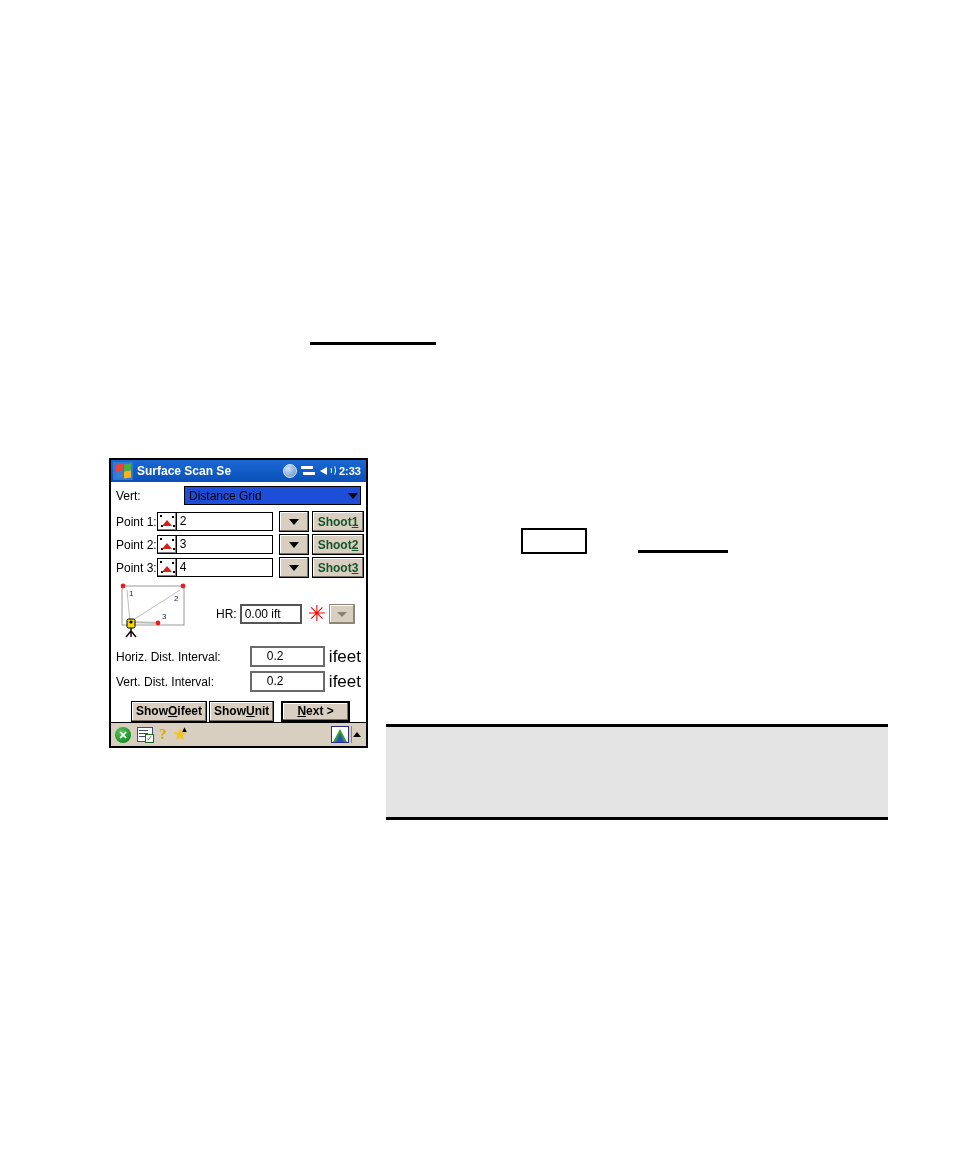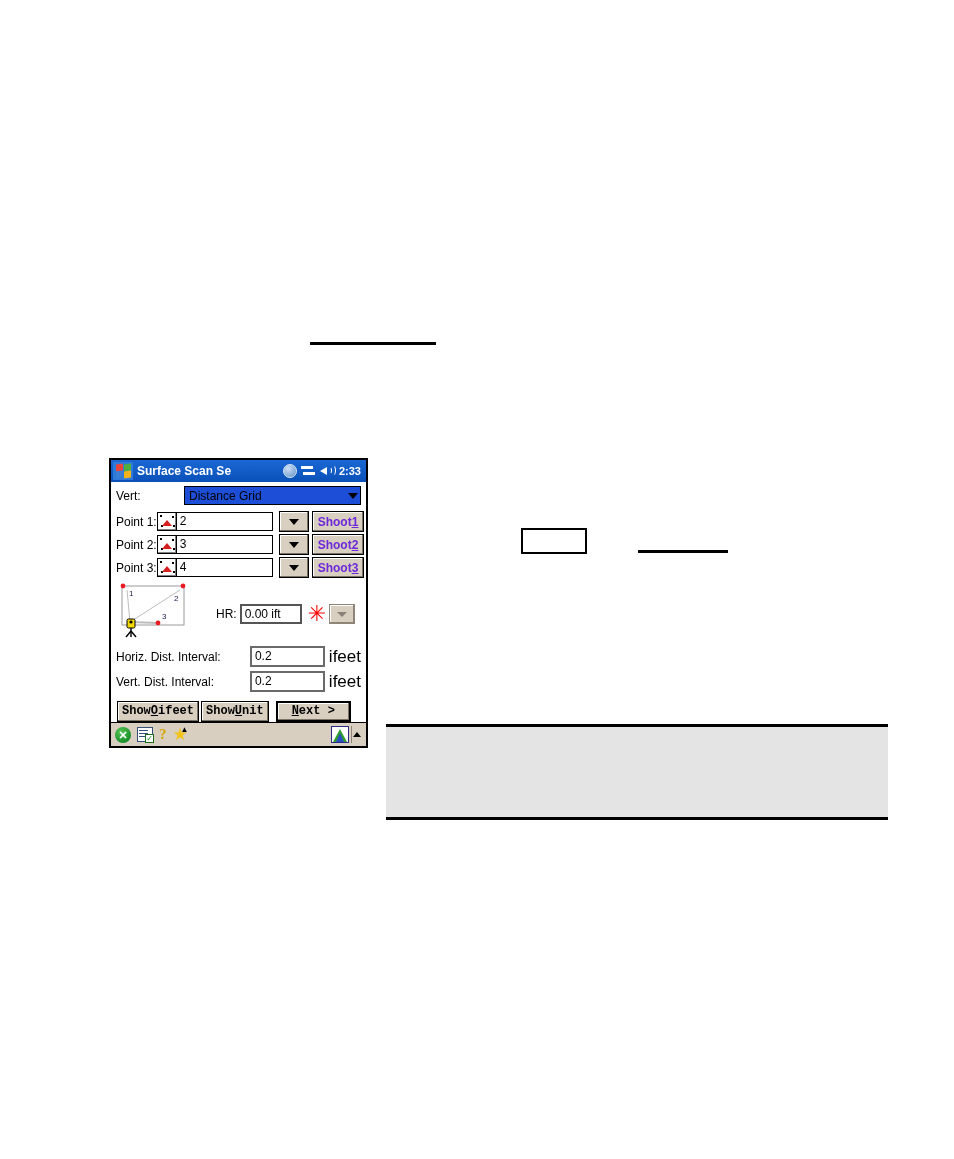--- a/index.html
+++ b/index.html
@@ -211,21 +211,21 @@
     overflow: hidden;
     white-space: nowrap;
     flex: 0 0 auto;
   }
   .btn3d {
     background: #d8cfc0;
     border: 1px solid #000000;
     box-shadow: inset -1px -1px 0 #7a7265, inset 1px 1px 0 #ffffff;
     box-sizing: border-box;
     display: flex; align-items: center; justify-content: center;
-    font-size: 12px; font-weight: bold; color: #6d28d9;
+    font-size: 12px; font-weight: bold; color: #14532d;
     white-space: nowrap;
   }
   .drop-btn {
     width: 30px; height: 21px;
     margin-left: 6px;
     flex: 0 0 auto;
   }
   .shoot-btn {
     height: 21px;
     padding: 0 5px;
@@ -288,36 +288,35 @@
   
   .irow { display: flex; align-items: center; margin-top: 4px; }
   .irow .lbl { width: 136px; }
   .ifield {
     border: 2px solid #6a6a6a;
     background: #ffffff;
     height: 21px;
     width: 76px;
     box-sizing: border-box;
     font-size: 12px;
-    padding-left: 3px;
+    padding-left: 15px;
     line-height: 17px;
   }
   .iunit { font-size: 17px; margin-left: 4px; }
 
   
   .btnbar {
     position: absolute;
     left: 0; right: 0;
     bottom: 24px;
     height: 22px;
     display: flex;
     align-items: center;
-    padding: 0 6px;
+    padding: 0 20px;
     gap: 2px;
-    font-family: Liberation Mono, monospace;
   }
   .bb {
     height: 21px;
     padding: 0 4px;
     background: #d8cfc0;
     border: 1px solid #000000;
     box-shadow: inset -1px -1px 0 #7a7265, inset 1px 1px 0 #ffffff;
     box-sizing: border-box;
     font-size: 12px; font-weight: bold;
     display: flex; align-items: center; justify-content: center;

